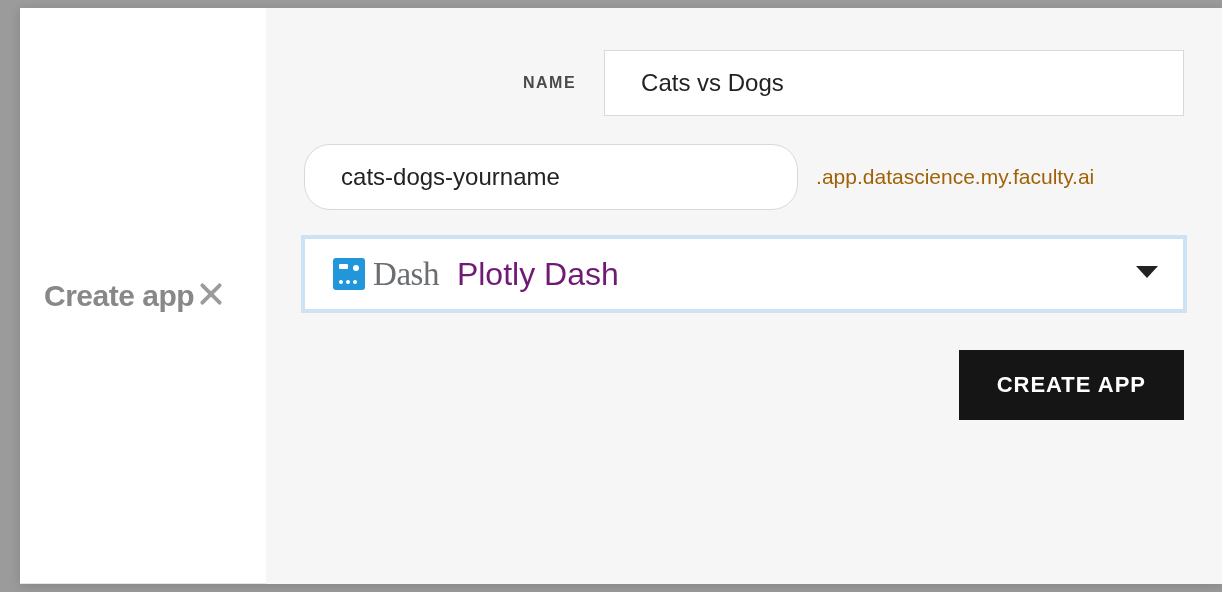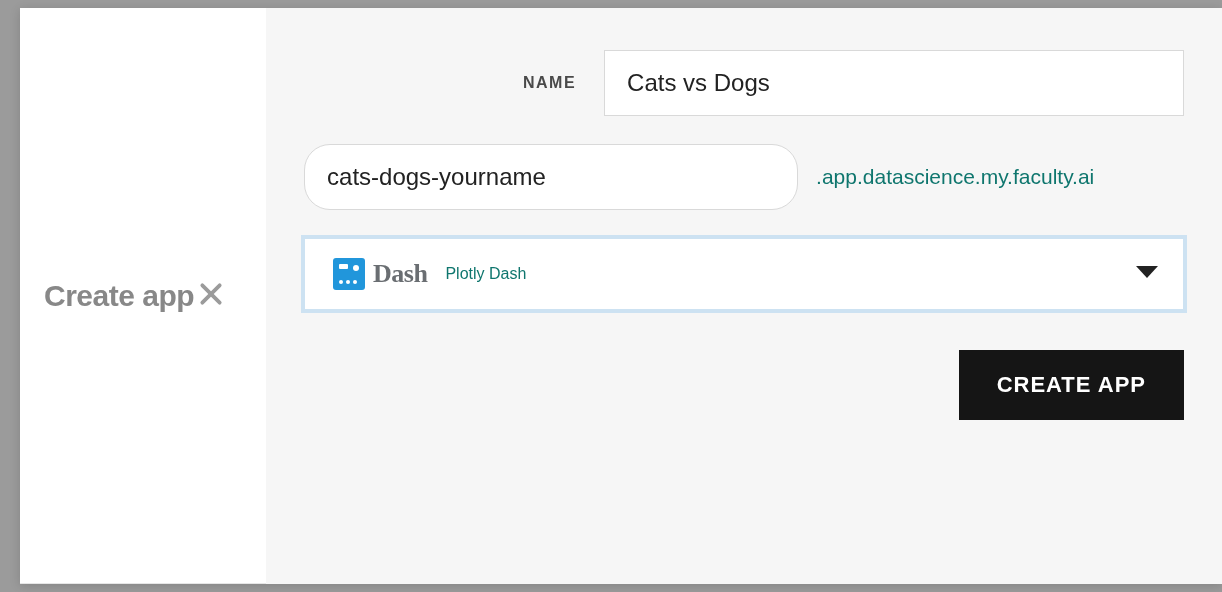--- a/index.html
+++ b/index.html
@@ -93,35 +93,35 @@
       cursor: help;
     }
     .form-input-wrap {
       flex: 1;
       display: flex;
       align-items: center;
     }
     .text-input {
       width: 100%;
       height: 66px;
-      padding: 0 22px;
+      padding: 0 36px;
       font-size: 24px;
       color: #222;
       border: 1px solid #d9d9d9;
       background: #fff;
       outline: none;
       font-family: inherit;
     }
     .text-input.domain-input {
       width: 494px;
       border-radius: 26px;
     }
     .domain-suffix {
       font-size: 21px;
-      color: #0f766e;
+      color: #a16207;
       margin-left: 18px;
       white-space: nowrap;
     }
     .select-wrap {
       flex: 1;
       position: relative;
     }
     .select-box {
       width: 100%;
       height: 72px;
@@ -175,28 +175,28 @@
       gap: 3px;
     }
     .dash-logo-dots span {
       width: 4px;
       height: 4px;
       background: #fff;
       border-radius: 50%;
     }
     .dash-wordmark {
       font-family: Georgia, serif;
-      font-size: 26px;
+      font-size: 33px;
       color: #6a6e72;
-      font-weight: 700;
+      font-weight: 400;
       letter-spacing: -0.5px;
     }
     .select-value {
-      font-size: 16px;
-      color: #0f766e;
+      font-size: 32px;
+      color: #701a75;
     }
     .chevron-icon {
       position: absolute;
       right: 26px;
       top: 50%;
       transform: translateY(-50%);
       pointer-events: none;
     }
     .chevron-icon svg {
       width: 22px;

